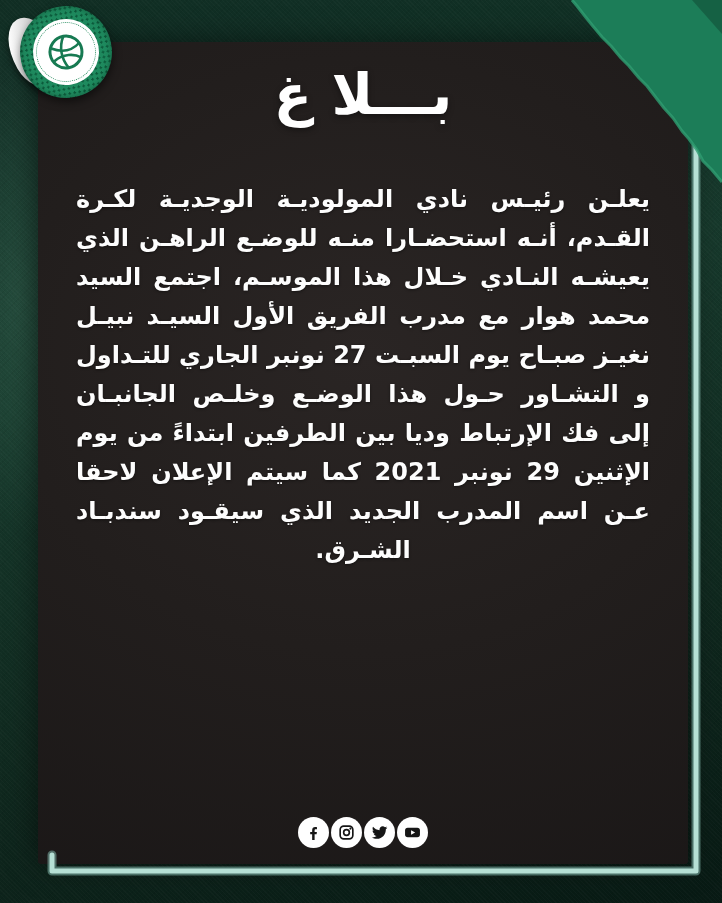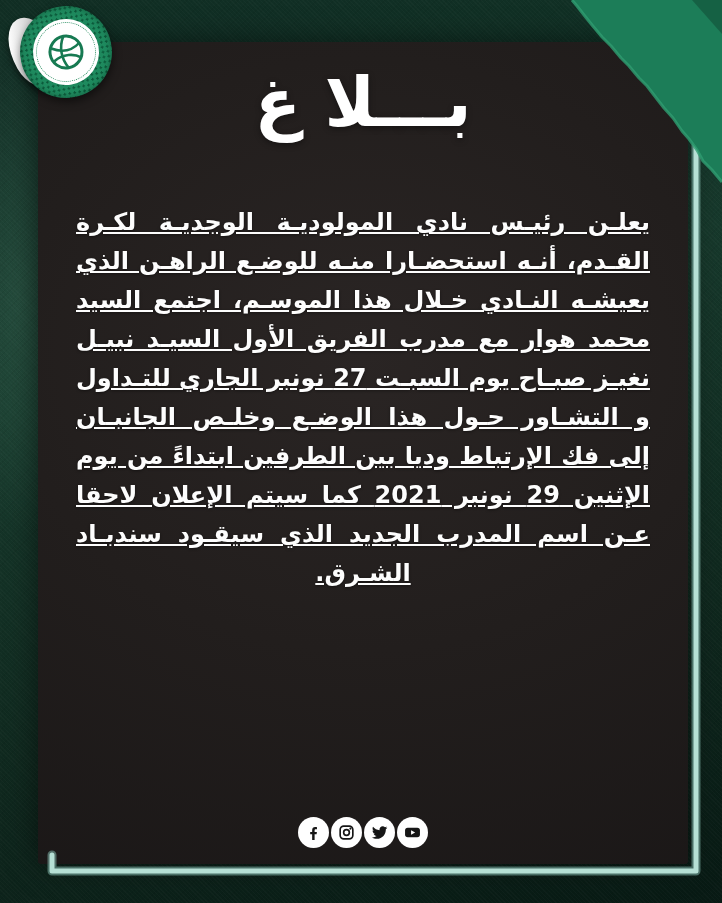--- a/index.html
+++ b/index.html
@@ -19,32 +19,31 @@
   .topband{position:absolute;left:0;top:0;width:100%;height:42px;background:#0e2e22;opacity:.55;z-index:1;}
   
   .card{
     position:absolute;left:38px;top:42px;width:650px;height:822px;z-index:2;
     background:radial-gradient(ellipse 120% 80% at 50% 38%,#2a2524 0%,#221e1d 45%,#191616 100%);
     border-radius:3px;
     display:flex;flex-direction:column;align-items:center;
     box-shadow:0 0 30px rgba(0,0,0,.5);
   }
   .title{
-    margin:18px 0 12px 0;color:#ffffff;font-size:68px;line-height:1.25;font-weight:bold;
+    margin:18px 0 4px 0;color:#ffffff;font-size:56px;line-height:1.25;font-weight:bold;
     direction:rtl;letter-spacing:.02em;
     text-shadow:0 2px 6px rgba(0,0,0,.4);
   }
   .bodytext{width:574px;margin-top:46px;}
   .bodytext p{
     direction:rtl;unicode-bidi:plaintext;
     color:#fdfdfd;font-size:24px;font-weight:bold;line-height:39px;
     text-align:justify;text-align-last:center;-moz-text-align-last:center;
     margin:0 0 28px 0;
     text-shadow:0 1px 3px rgba(0,0,0,.45);
-    text-decoration:underline;
   }
   .cardfooter{margin-top:auto;padding-bottom:16px;display:flex;flex-direction:column;align-items:center;}
   .socialrow{display:flex;gap:2px;}
   .social{
     width:31px;height:31px;border-radius:50%;background:#ffffff;
     display:flex;align-items:center;justify-content:center;cursor:pointer;
   }
   .social svg{display:block;}
   
   .frameline{position:absolute;inset:0;z-index:3;pointer-events:none;}

